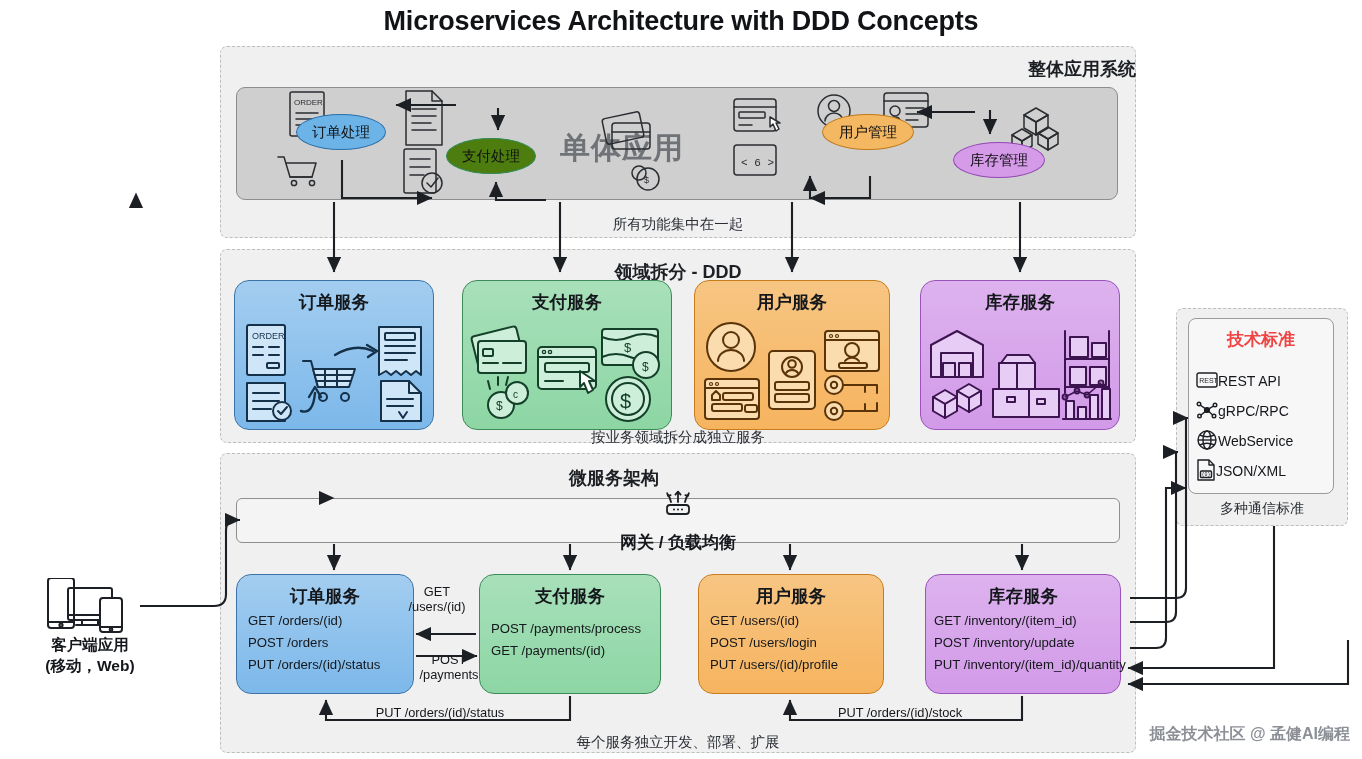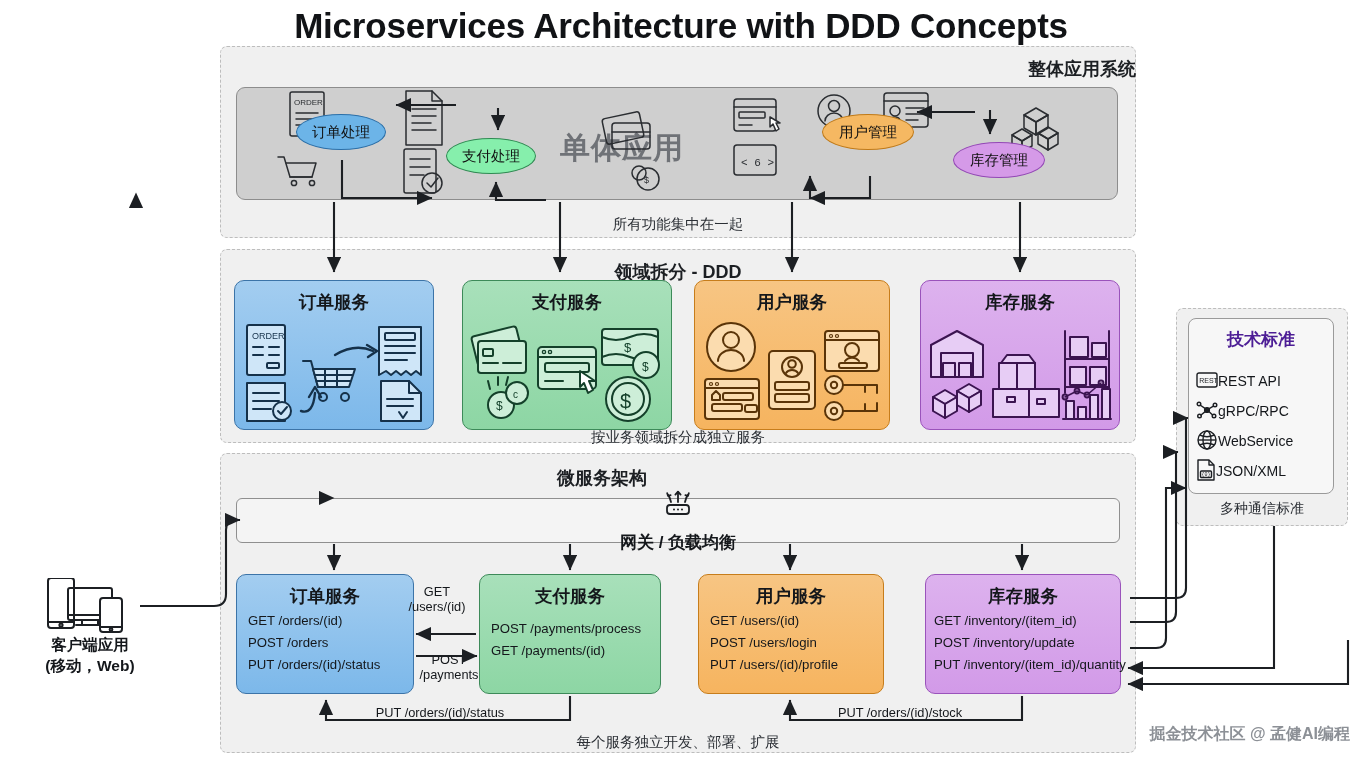--- a/index.html
+++ b/index.html
@@ -8,21 +8,21 @@
     background: #ffffff;
     font-family: "Liberation Sans", "DejaVu Sans", sans-serif;
     overflow: hidden;
   }
   #root { position: relative; width: 1362px; height: 759px; }
 
   
   .page-title {
     position: absolute; left: 0; top: 6px; width: 1362px;
     text-align: center;
-    font-size: 35px; font-weight: bold; color: #111316;
+    font-size: 27px; font-weight: bold; color: #111316;
     letter-spacing: -0.2px;
   }
 
   
   .panel {
     position: absolute;
     background: #f0f0f0;
     border: 1px dashed #bdbdbd;
     border-radius: 7px;
   }
@@ -55,30 +55,30 @@
   .ellipse {
     position: absolute;
     display: flex; align-items: center; justify-content: center;
     border-radius: 50%;
     font-size: 14.5px; color: #111;
     white-space: nowrap;
   }
   .ell-order  { left: 296px; top: 114px; width: 90px;  height: 36px;
                 background: #6cb4e8; border: 1.5px solid #2b6fa8; }
   .ell-pay    { left: 446px; top: 138px; width: 90px;  height: 36px;
-                background: #86efac; border: 1.5px solid #2f8a52; }
+                background: #4d7c0f; border: 1.5px solid #2f8a52; }
   .ell-user   { left: 822px; top: 114px; width: 92px;  height: 36px;
                 background: #f5b862; border: 1.5px solid #c07a18; }
   .ell-inv    { left: 953px; top: 142px; width: 92px;  height: 36px;
                 background: #d59ae8; border: 1.5px solid #9348b5; }
 
   
   .svc-card {
     position: absolute;
-    border-radius: 10px;
+    border-radius: 15px;
     border-width: 1.8px; border-style: solid;
   }
   .svc-title {
     position: absolute; left: 0; top: 9px; width: 100%;
     text-align: center; font-size: 17.5px; font-weight: bold; color: #14171b;
   }
   .c-blue   { background: linear-gradient(180deg,#a3cdf0,#7cb8ea); border-color: #3c74a8; }
   .c-green  { background: linear-gradient(180deg,#a8e0ba,#8dd6a4); border-color: #3d8a59; }
   .c-orange { background: linear-gradient(180deg,#f7c583,#f6b45f); border-color: #c77d1b; }
   .c-purple { background: linear-gradient(180deg,#ddb2ee,#d29ae8); border-color: #9a53bb; }
@@ -112,21 +112,21 @@
   .tech-outer {
     position: absolute; left: 1176px; top: 308px; width: 172px; height: 218px;
     background: #f0f0f0; border: 1px dashed #bdbdbd; border-radius: 7px;
   }
   .tech-inner {
     position: absolute; left: 1188px; top: 318px; width: 146px; height: 176px;
     background: #f7f7f7; border: 1.4px solid #9a9a9a; border-radius: 8px;
   }
   .tech-title {
     position: absolute; left: 1188px; top: 328px; width: 146px;
-    text-align: center; font-size: 17px; font-weight: bold; color: #4c1d95;
+    text-align: center; font-size: 17px; font-weight: bold; color: #ef4444;
   }
   .tech-item {
     position: absolute; left: 1196px; width: 136px; height: 26px;
     display: flex; align-items: center; 
   }
   .tech-item span { font-size: 14px; color: #14171b; white-space: nowrap; }
   .tech-caption {
     position: absolute; left: 1176px; top: 500px; width: 172px;
     text-align: center; font-size: 14px; color: #2b2f35;
   }
@@ -459,21 +459,21 @@
           <circle cx="162" cy="76" r="2.4"></circle>
             <circle cx="176" cy="64" r="2.4"></circle>
         </g>
       </svg>
     </div>
   </div>
 
   <div class="panel-caption" style="left:220px; top:428px; width:916px;">按业务领域拆分成独立服务</div>
 
   <div class="panel" style="left:220px; top:453px; width:916px; height:300px;"></div>
-  <div class="panel-title" style="left:208px; top:466px; width:788px;">微服务架构</div>
+  <div class="panel-title" style="left:220px; top:466px; width:788px;">微服务架构</div>
 
   <div class="gw-bar">
     <span>
       <svg width="30" height="30" viewBox="0 0 30 30" fill="none" stroke="#1c1f23" stroke-width="1.8" stroke-linecap="round" stroke-linejoin="round">
         <rect x="4" y="17" width="22" height="9" rx="3"></rect>
         <circle cx="11" cy="21.5" r="1" fill="#1c1f23" stroke="none"></circle>
         <circle cx="15" cy="21.5" r="1" fill="#1c1f23" stroke="none"></circle>
         <circle cx="19" cy="21.5" r="1" fill="#1c1f23" stroke="none"></circle>
         <path d="M15 14 v-10"></path>
           <path d="M12.4 6.6 L15 3.6 L17.6 6.6"></path>

